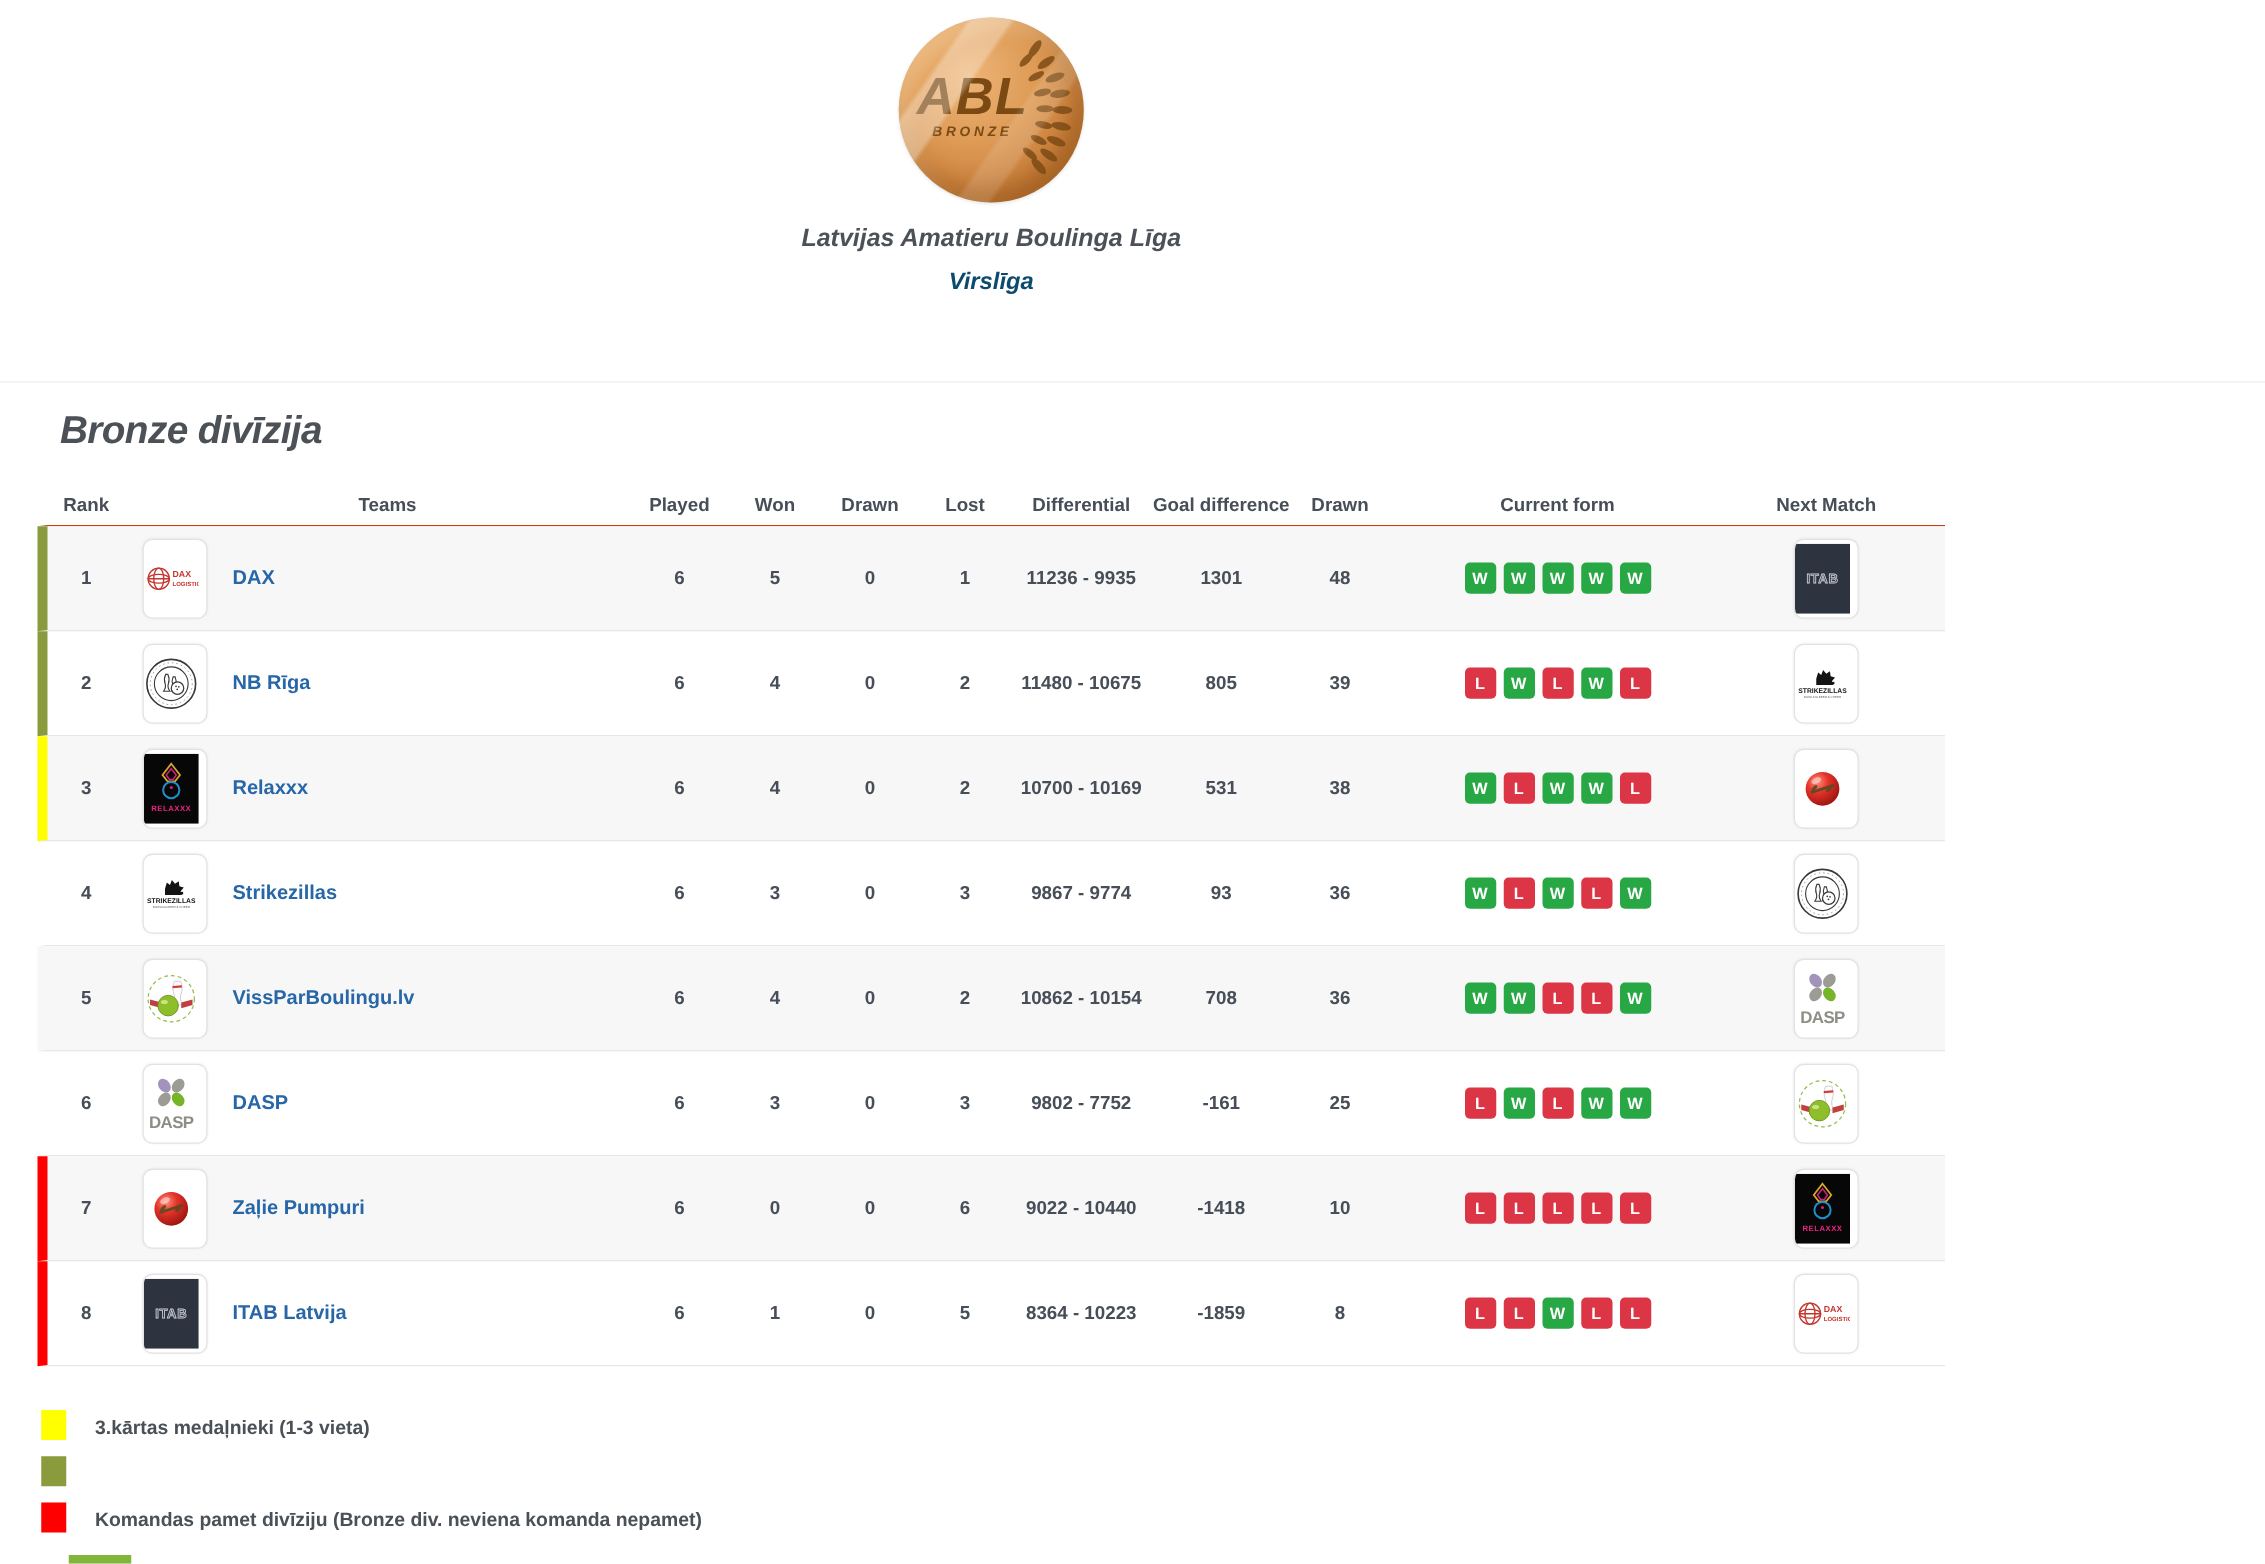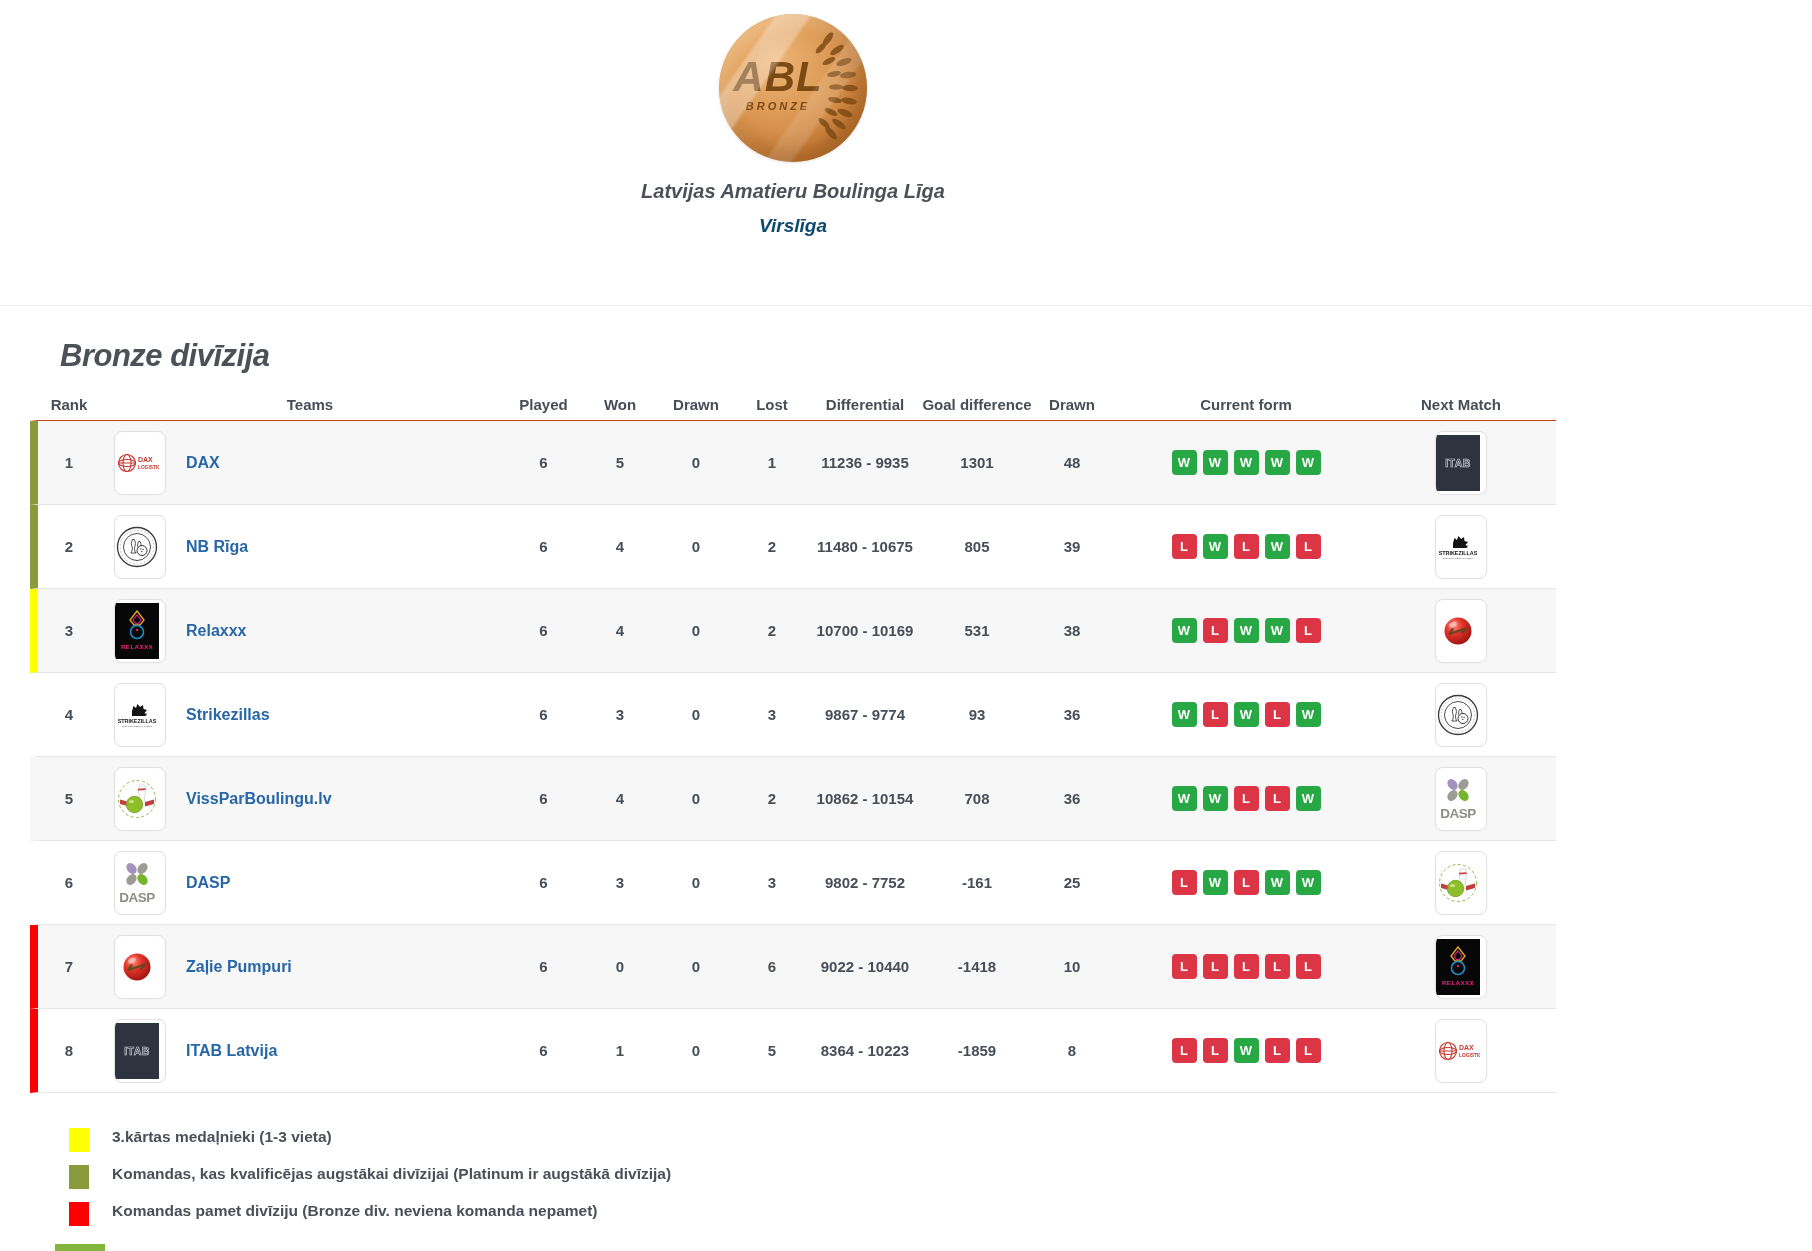--- a/index.html
+++ b/index.html
@@ -17,21 +17,21 @@
     background:linear-gradient(125deg, transparent 22%, rgba(255,255,255,.30) 24%, rgba(255,255,255,.30) 36%, transparent 38%, transparent 58%, rgba(255,255,255,.13) 60%, rgba(255,255,255,.13) 69%, transparent 71%);}
   .medal-abbr{position:absolute;top:42px;left:0;width:118px;text-align:center;
     font-size:42px;font-weight:bold;color:#7b4a14;letter-spacing:1px;line-height:1;}
   .medal-sub{position:absolute;top:86px;left:0;width:118px;text-align:center;
     font-size:11px;font-weight:bold;color:#7b4a14;letter-spacing:3px;}
   .wheat{position:absolute;inset:0;}
   .league-title{margin-top:18px;font-size:20px;font-weight:bold;color:#4b5157;}
   .league-subtitle{margin-top:12px;font-size:19px;font-weight:bold;color:#0c4a6e;}
   .divider{position:absolute;top:305px;left:0;width:1812px;border-top:1px solid #ededed;}
   
-  .section-title{position:absolute;top:322px;left:44px;margin:16px;
+  .section-title{position:absolute;top:322px;left:44px;margin:4px;
     font-size:31px;font-style:italic;font-weight:bold;color:#4b5157;letter-spacing:-0.5px;}
   
   .table{position:absolute;top:388px;left:30px;width:1526px;}
   .grid{display:grid;grid-template-columns:62px 80px 325px 77px 76px 76px 76px 110px 114px 76px 272px 158px 1fr;align-items:center;}
   .thead{height:32px;border-left:8px solid transparent;border-bottom:1px solid #c2410c;}
   .hc{font-size:15px;font-weight:bold;color:#474e57;text-align:center;}
   .hc-teams{grid-column:2 / 4;text-align:center;padding-left:15px;}
   .trow{height:83px;border-left:8px solid transparent;border-bottom:1px solid #e7e7e7;}
   #table-body .trow:nth-child(odd){background:#f7f7f7;}
   .cell{text-align:center;font-size:15px;font-weight:bold;color:#474e57;}
@@ -40,21 +40,21 @@
   .logo-box{width:50px;height:62px;margin:0 auto;border:1px solid #e2e2e2;border-radius:8px;
     background:#fff;display:flex;align-items:center;justify-content:flex-start;overflow:hidden;
     box-shadow:0 0 2px rgba(0,0,0,.05);}
   .c-form{display:flex;justify-content:center;}
   .badge{display:inline-flex;width:25px;height:25px;margin:0 3px;border-radius:4px;
     align-items:center;justify-content:center;color:#fff;font-size:13px;font-weight:bold;}
   .badge.w{background:var(--win,#28a745);}
   .badge.l{background:var(--loss,#dc3545);}
   
   .legend{position:absolute;top:1128px;left:33px;}
-  .legend-item{display:flex;align-items:flex-start;height:24px;margin-bottom:13px;margin-left:36px;}
+  .legend-item{display:flex;align-items:flex-end;height:24px;margin-bottom:13px;}
   .swatch{width:20px;height:24px;margin-right:23px;flex:0 0 20px;}
   .legend-label{font-size:15.5px;font-weight:bold;color:#4a5057;}
   .legend-partial{position:absolute;top:1244px;left:55px;width:50px;height:7px;}
 </style>
 </head>
 <body>
 
 <div class="header">
   <div class="medal">
     <svg class="wheat" viewBox="0 0 148 148">
@@ -464,20 +464,19 @@
 </div>
 </div>
 
 <div class="legend" id="legend">
     <div class="legend-item">
       <span class="swatch" style="background: rgb(255, 255, 0);"></span>
       <span class="legend-label">3.kārtas medaļnieki (1-3 vieta)</span>
     </div>
     <div class="legend-item">
       <span class="swatch" style="background: rgb(138, 155, 61);"></span>
-      <span class="legend-label">Komandas, kas kvalificējas augstākai divīzijai (Platinum ir augstākā divīzija)</span>
     </div>
     <div class="legend-item">
       <span class="swatch" style="background: rgb(255, 0, 0);"></span>
       <span class="legend-label">Komandas pamet divīziju (Bronze div. neviena komanda nepamet)</span>
     </div>
   </div>
 <div class="legend-partial" id="legend-partial" style="background: rgb(130, 181, 60);"></div>
 
 </body></html>

